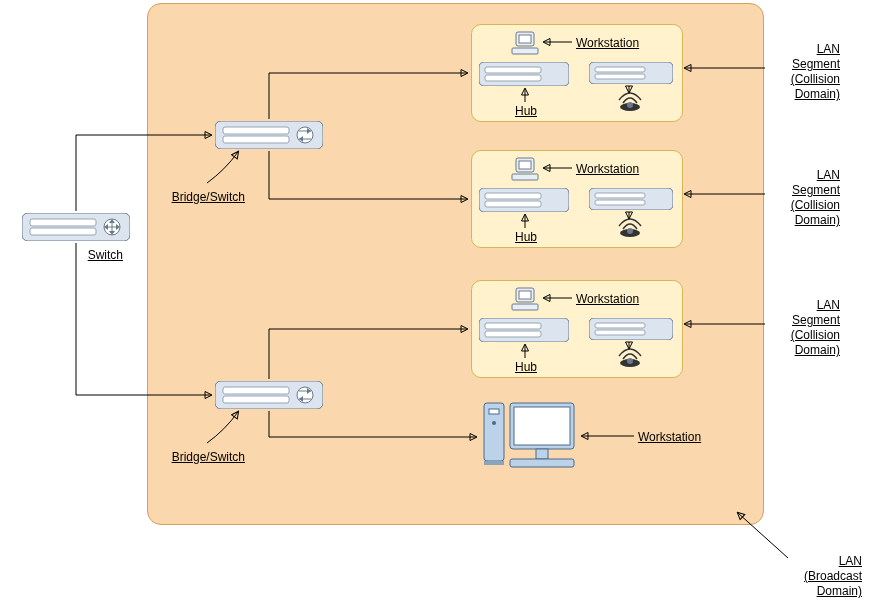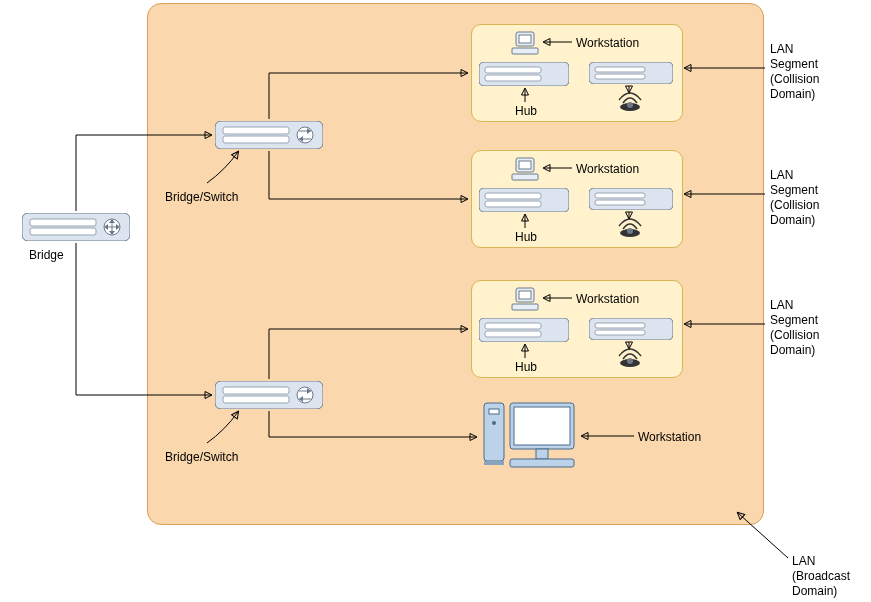--- a/index.html
+++ b/index.html
@@ -21,23 +21,24 @@
     border-radius: 14px;
   }
   .segment-zone {
     position: absolute;
     background: #FFF2CC;
     border: 1px solid #d6b656;
     border-radius: 10px;
   }
   .label {
     position: absolute;
-    text-align: left;
+    text-align: right;
     line-height: 1.25;
     white-space: pre;
+    text-decoration: underline;
   }
   .device {
     position: absolute;
   }
   svg.wire {
     position: absolute;
     left: 0;
     top: 0;
     width: 871px;
     height: 602px;
@@ -67,21 +68,21 @@
       <rect x="8" y="15" width="66" height="7" rx="2" fill="#fff" stroke="#98a5b3"></rect>
       <circle cx="90" cy="14" r="8" fill="#fff" stroke="#6b7a8a"></circle>
       <line x1="90" y1="8" x2="90" y2="20" stroke="#6b7a8a" stroke-width="1"></line>
       <line x1="84" y1="14" x2="96" y2="14" stroke="#6b7a8a" stroke-width="1"></line>
       <polygon points="90,6 87,10 93,10" fill="#6b7a8a"></polygon>
       <polygon points="90,22 87,18 93,18" fill="#6b7a8a"></polygon>
       <polygon points="82,14 86,11 86,17" fill="#6b7a8a"></polygon>
       <polygon points="98,14 94,11 94,17" fill="#6b7a8a"></polygon>
     </svg>
   </div>
-  <div class="label" style="left:29px; top:248px; width:94px;">Bridge</div>
+  <div class="label" style="left:29px; top:248px; width:94px;">Switch</div>
 
   <div class="device" style="left:215px; top:121px; width:108px; height:28px;">
     <svg width="108" height="28">
       <rect x="0" y="0" width="108" height="28" rx="6" fill="#dce4ef" stroke="#6b7a8a"></rect>
       <rect x="8" y="6" width="66" height="7" rx="2" fill="#fff" stroke="#98a5b3"></rect>
       <rect x="8" y="15" width="66" height="7" rx="2" fill="#fff" stroke="#98a5b3"></rect>
       <circle cx="90" cy="14" r="8" fill="#fff" stroke="#6b7a8a"></circle>
       <line x1="84" y1="10" x2="96" y2="10" stroke="#6b7a8a"></line>
       <line x1="84" y1="18" x2="96" y2="18" stroke="#6b7a8a"></line>
       <polygon points="96,10 92,7 92,13" fill="#6b7a8a"></polygon>

